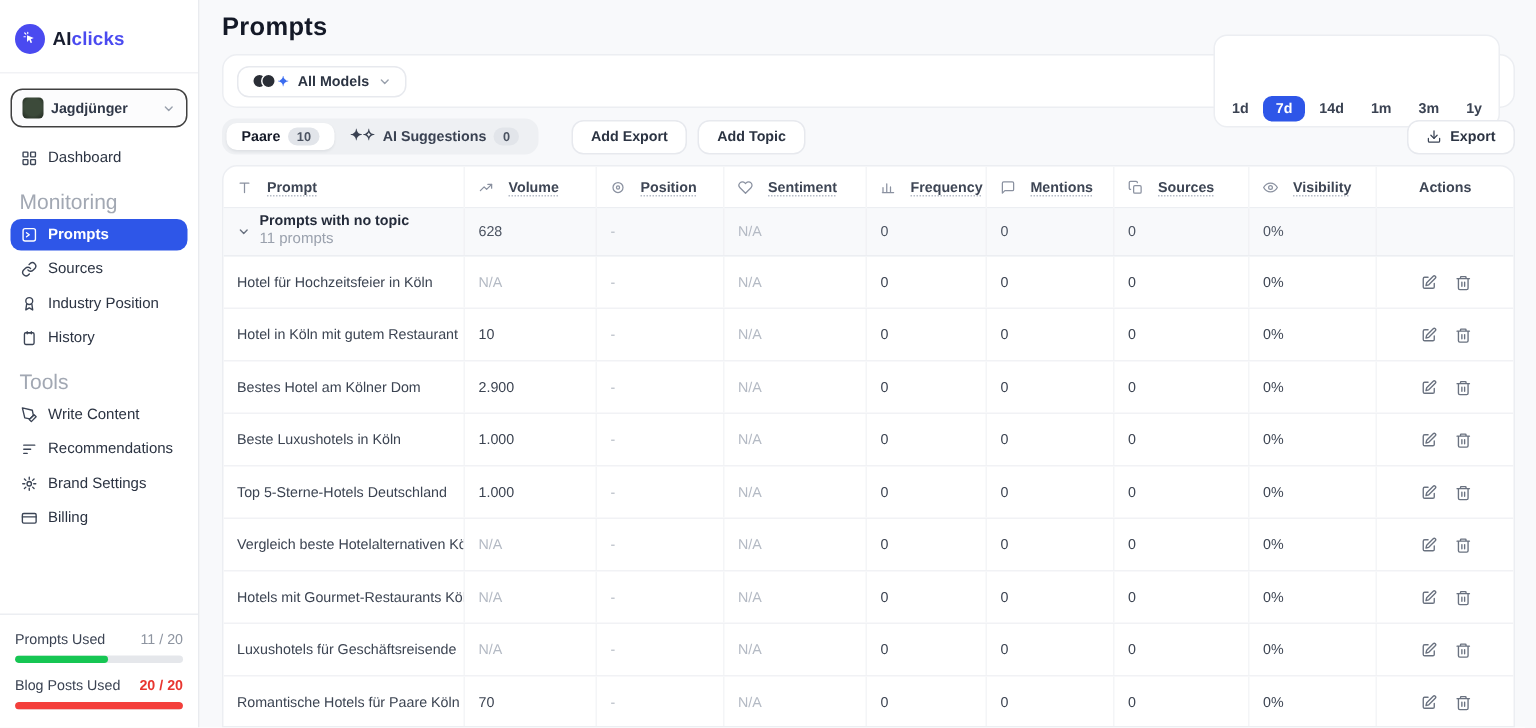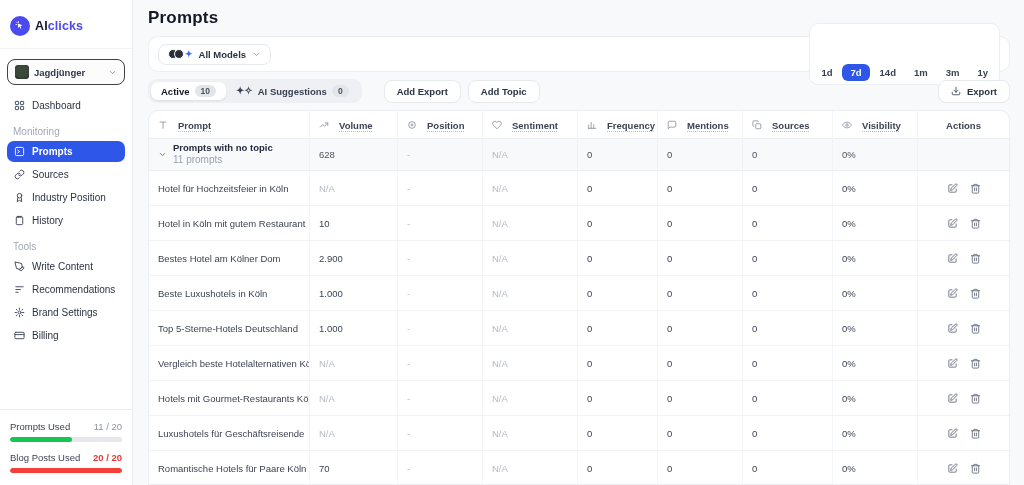--- a/index.html
+++ b/index.html
@@ -17,21 +17,21 @@
   .logo-text .ai { color:#171c2e; }
   .logo-text .clicks { color:#4a4af0; }
 
   .workspace { margin:10px 7px 4px 7px; border:1px solid #404040; background:#fcfcfd; border-radius:8px;
                display:flex; align-items:center; gap:5px; padding:5px 7px; cursor:pointer; }
   .ws-logo { width:14px; height:14px; border-radius:3px; background:radial-gradient(circle at 50% 45%, #3c4a3a 0 55%, #20261f 100%); flex:none; }
   .ws-name { font-size:9.5px; font-weight:700; color:#303848; flex:1; }
   .workspace svg { width:9px; height:9px; color:#9aa1ad; flex:none; }
 
   nav { padding:6px 7px; }
-  .section-label { font-size:10px; color:#a2a8b3; margin:10px 6px 4px 6px; }
+  .section-label { font-size:14px; color:#a2a8b3; margin:10px 6px 4px 6px; }
   .nav-item { display:flex; align-items:center; gap:7px; padding:5px 7px; border-radius:7px;
               font-size:10px; color:#2b3342; cursor:pointer; margin-bottom:2px; }
   .nav-item svg { width:11px; height:11px; color:#3b4455; flex:none; }
   .nav-item.active { background:#2e56e8; color:#ffffff; font-weight:600; }
   .nav-item.active svg { color:#ffffff; }
 
   .usage { margin-top:auto; border-top:1px solid #eceef2; padding:11px 10px 12px 10px; }
   .usage-row { margin-bottom:10px; }
   .usage-top { display:flex; justify-content:space-between; align-items:baseline; margin-bottom:5px; }
   .usage-label { font-size:9.5px; color:#3a4252; }
@@ -249,21 +249,21 @@
         <button class="range-btn">14d</button>
         <button class="range-btn">1m</button>
         <button class="range-btn">3m</button>
         <button class="range-btn">1y</button>
       </div>
     </div>
 
     <div class="actions-row">
       <div class="tab-group">
         <div class="tab selected">
-          <span>Active</span>
+          <span>Paare</span>
           <span class="tab-badge">10</span>
         </div>
         <div class="tab">
           <span class="spark-icon">✦✧</span>
           <span>AI Suggestions</span>
           <span class="tab-badge">0</span>
         </div>
       </div>
       <button class="btn first">Add Export</button>
       <button class="btn">Add Topic</button>

